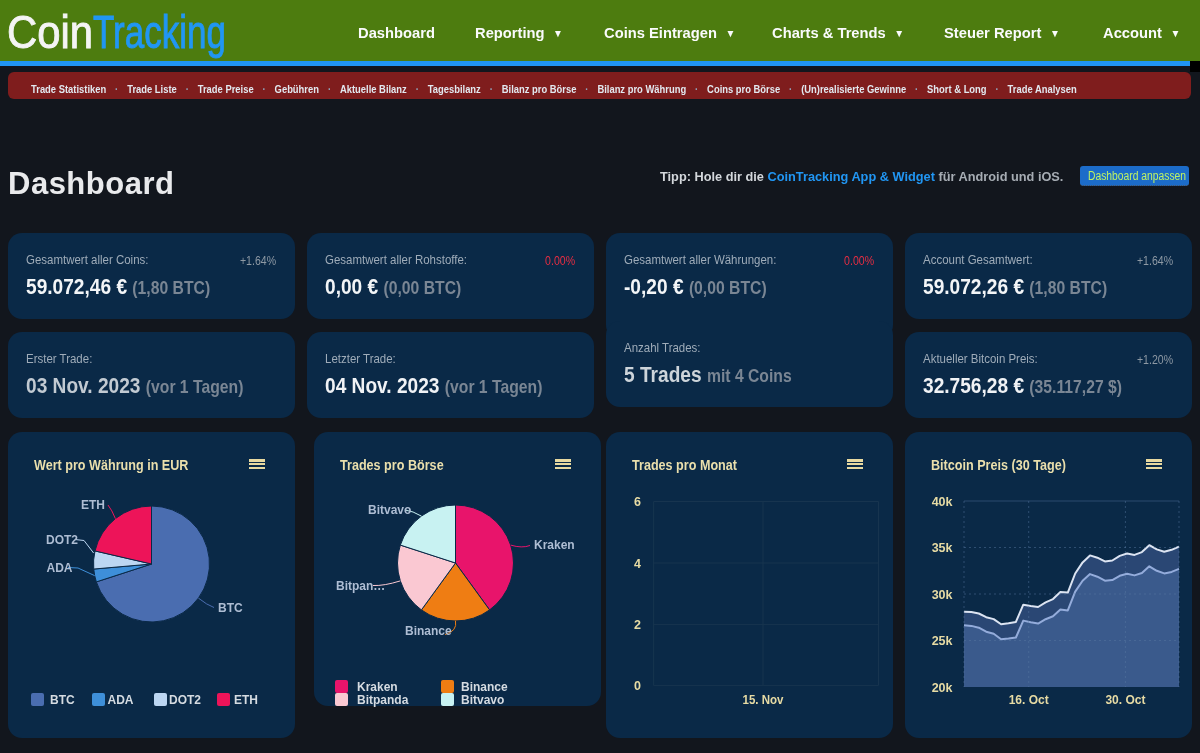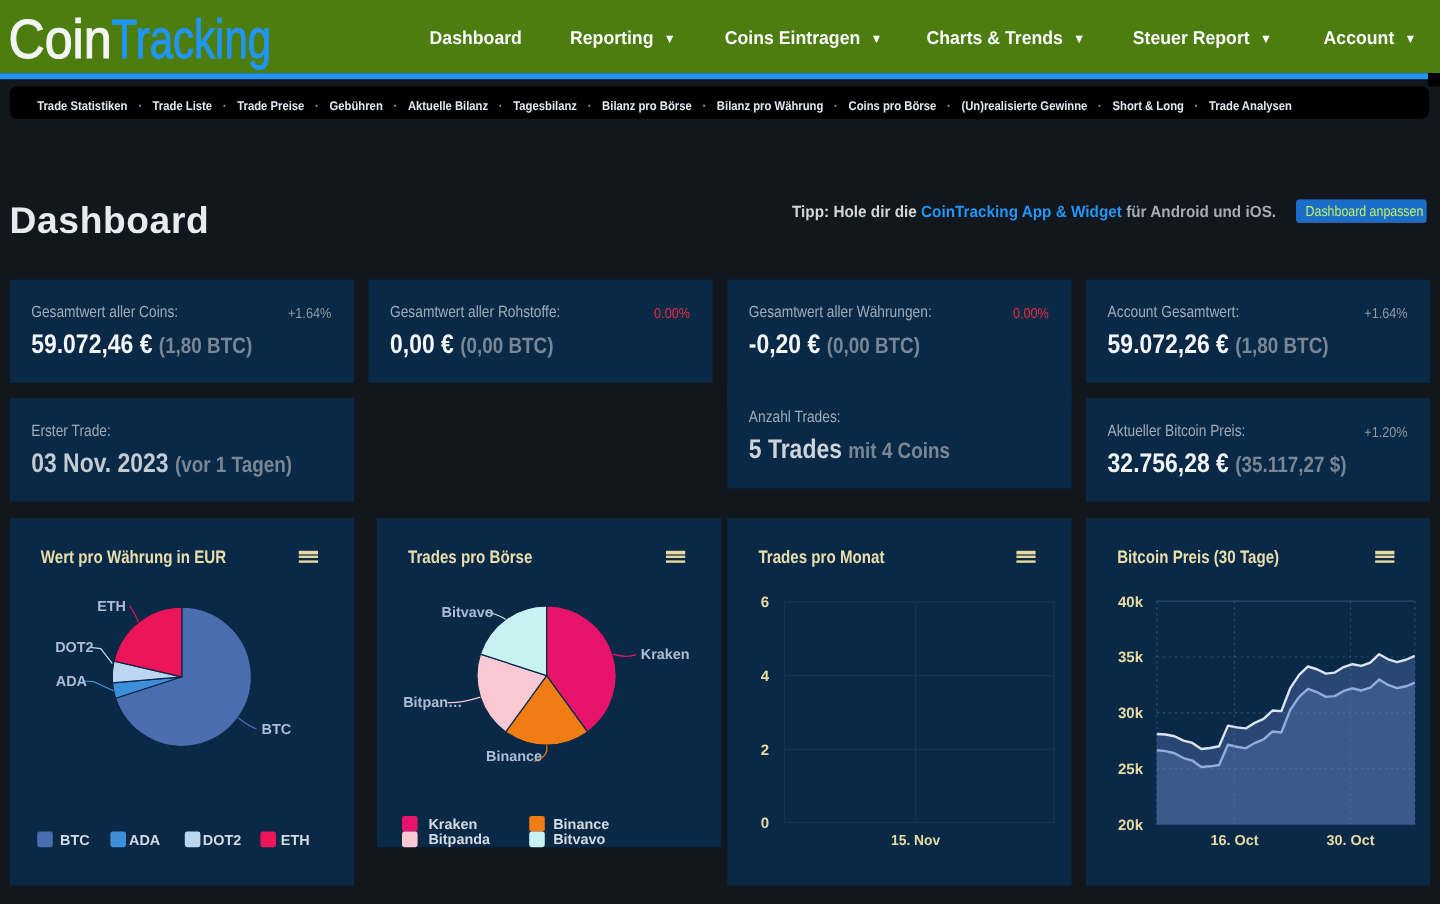--- a/index.html
+++ b/index.html
@@ -2,29 +2,29 @@
 <html><head><meta charset="utf-8">
 <style>
 * { margin:0; padding:0; box-sizing:border-box; }
 html,body { width:1200px; height:753px; background:#12161D; font-family:"Liberation Sans", sans-serif; overflow:hidden; }
 #page { position:relative; width:1200px; height:753px; }
 #hdr { position:absolute; left:0; top:0; width:1200px; height:61px; background:#4d7c0f; }
 #blueline { position:absolute; left:0; top:61px; width:1190px; height:5px; background:#2095F3; }
 #hdrblack2 { position:absolute; left:1190px; top:61px; width:10px; height:11px; background:#000; }
 .navitem { position:absolute; top:24px; color:#FAFBFC; font-size:15.5px; font-weight:bold; white-space:nowrap; transform:scaleX(0.95); transform-origin:0 50%; }
 .caret { font-size:10.5px; margin-left:9px; position:relative; top:-1px; }
-#subnav { position:absolute; left:8px; top:72px; width:1183px; height:27px; background:#000000; border-radius:6px; white-space:nowrap; }
+#subnav { position:absolute; left:8px; top:72px; width:1183px; height:27px; background:#7f1d1d; border-radius:6px; white-space:nowrap; }
 #subnavin { position:absolute; left:23px; top:7px; transform:scaleX(0.895); transform-origin:0 50%; white-space:nowrap; }
 .sni { color:#E2E9F0; font-size:10.5px; font-weight:bold; }
 .dot { color:#8FA5BC; font-size:10.5px; font-weight:bold; margin:0 5.5px; }
 #heading { position:absolute; left:8px; top:166px; color:#E9EAEC; font-size:31px; font-weight:bold; letter-spacing:0.5px; }
 #tip { position:absolute; left:660px; top:169px; font-size:13.5px; font-weight:bold; white-space:nowrap; transform:scaleX(0.945); transform-origin:0 50%; }
 #tipbtn { position:absolute; left:1080px; top:166px; width:109px; height:20px; background:#1C6CC9; border-radius:3px; border-bottom:1px dotted #49525D; color:#bef264; font-size:12px; font-weight:normal; text-align:center; line-height:20px; white-space:nowrap; }
 #tipbtn span { display:inline-block; transform:scaleX(0.86); transform-origin:50% 50%; }
-.card { position:absolute; background:#0A2947; border-radius:0; }
+.card { position:absolute; background:#0A2947; border-radius:14px; }
 .clabel { position:absolute; left:18px; top:19px; color:#9FACB9; font-size:13.5px; transform:scaleX(0.85); transform-origin:0 50%; white-space:nowrap; }
 .pct { position:absolute; right:19px; top:21px; font-size:12px; transform:scaleX(0.88); transform-origin:100% 50%; }
 .cval { position:absolute; left:18px; top:41px; font-size:22.5px; font-weight:bold; white-space:nowrap; transform:scaleX(0.85); transform-origin:0 50%; }
 .csmall { font-size:18.5px; color:#7A8694; }
 .ctitle { position:absolute; left:26px; top:23.5px; color:#EADFAC; font-size:15px; font-weight:bold; transform:scaleX(0.84); transform-origin:0 50%; white-space:nowrap; }
 .burger { position:absolute; left:241px; top:27px; width:15.5px; }
 .burger div { width:15.5px; height:2.5px; background:#E8D9A0; margin-bottom:1.3px; }
 </style></head>
 <body>
 <div id="page">
@@ -65,20 +65,24 @@
 </div>
     <div class="card" style="left:905px;top:233px;width:287px;height:86px">
 <div class="clabel">Account Gesamtwert:</div>
       <span class="pct" style="color:#8E99A4">+1.64%</span>
 <div class="cval"><span style="color:#F3F5F7">59.072,26 €</span> <span class="csmall">(1,80 BTC)</span></div>
 </div>
     <div class="card" style="left:8px;top:332px;width:287px;height:86px">
 <div class="clabel">Erster Trade:</div>
 <div class="cval"><span style="color:#C2CAD2">03 Nov. 2023</span> <span class="csmall">(vor 1 Tagen)</span></div>
 </div>
+    <div class="card" style="left:307px;top:332px;width:287px;height:86px">
+<div class="clabel">Letzter Trade:</div>
+<div class="cval"><span style="color:#F0F2F5">04 Nov. 2023</span> <span class="csmall">(vor 1 Tagen)</span></div>
+</div>
     <div class="card" style="left:606px;top:321px;width:287px;height:86px">
 <div class="clabel">Anzahl Trades:</div>
 <div class="cval"><span style="color:#CDD4DA">5 Trades</span> <span class="csmall">mit 4 Coins</span></div>
 </div>
     <div class="card" style="left:905px;top:332px;width:287px;height:86px">
 <div class="clabel">Aktueller Bitcoin Preis:</div>
       <span class="pct" style="color:#8E99A4">+1.20%</span>
 <div class="cval"><span style="color:#F0F2F5">32.756,28 €</span> <span class="csmall">(35.117,27 $)</span></div>
 </div>
   <div class="card" style="left:8px;top:432px;width:287px;height:306px">

